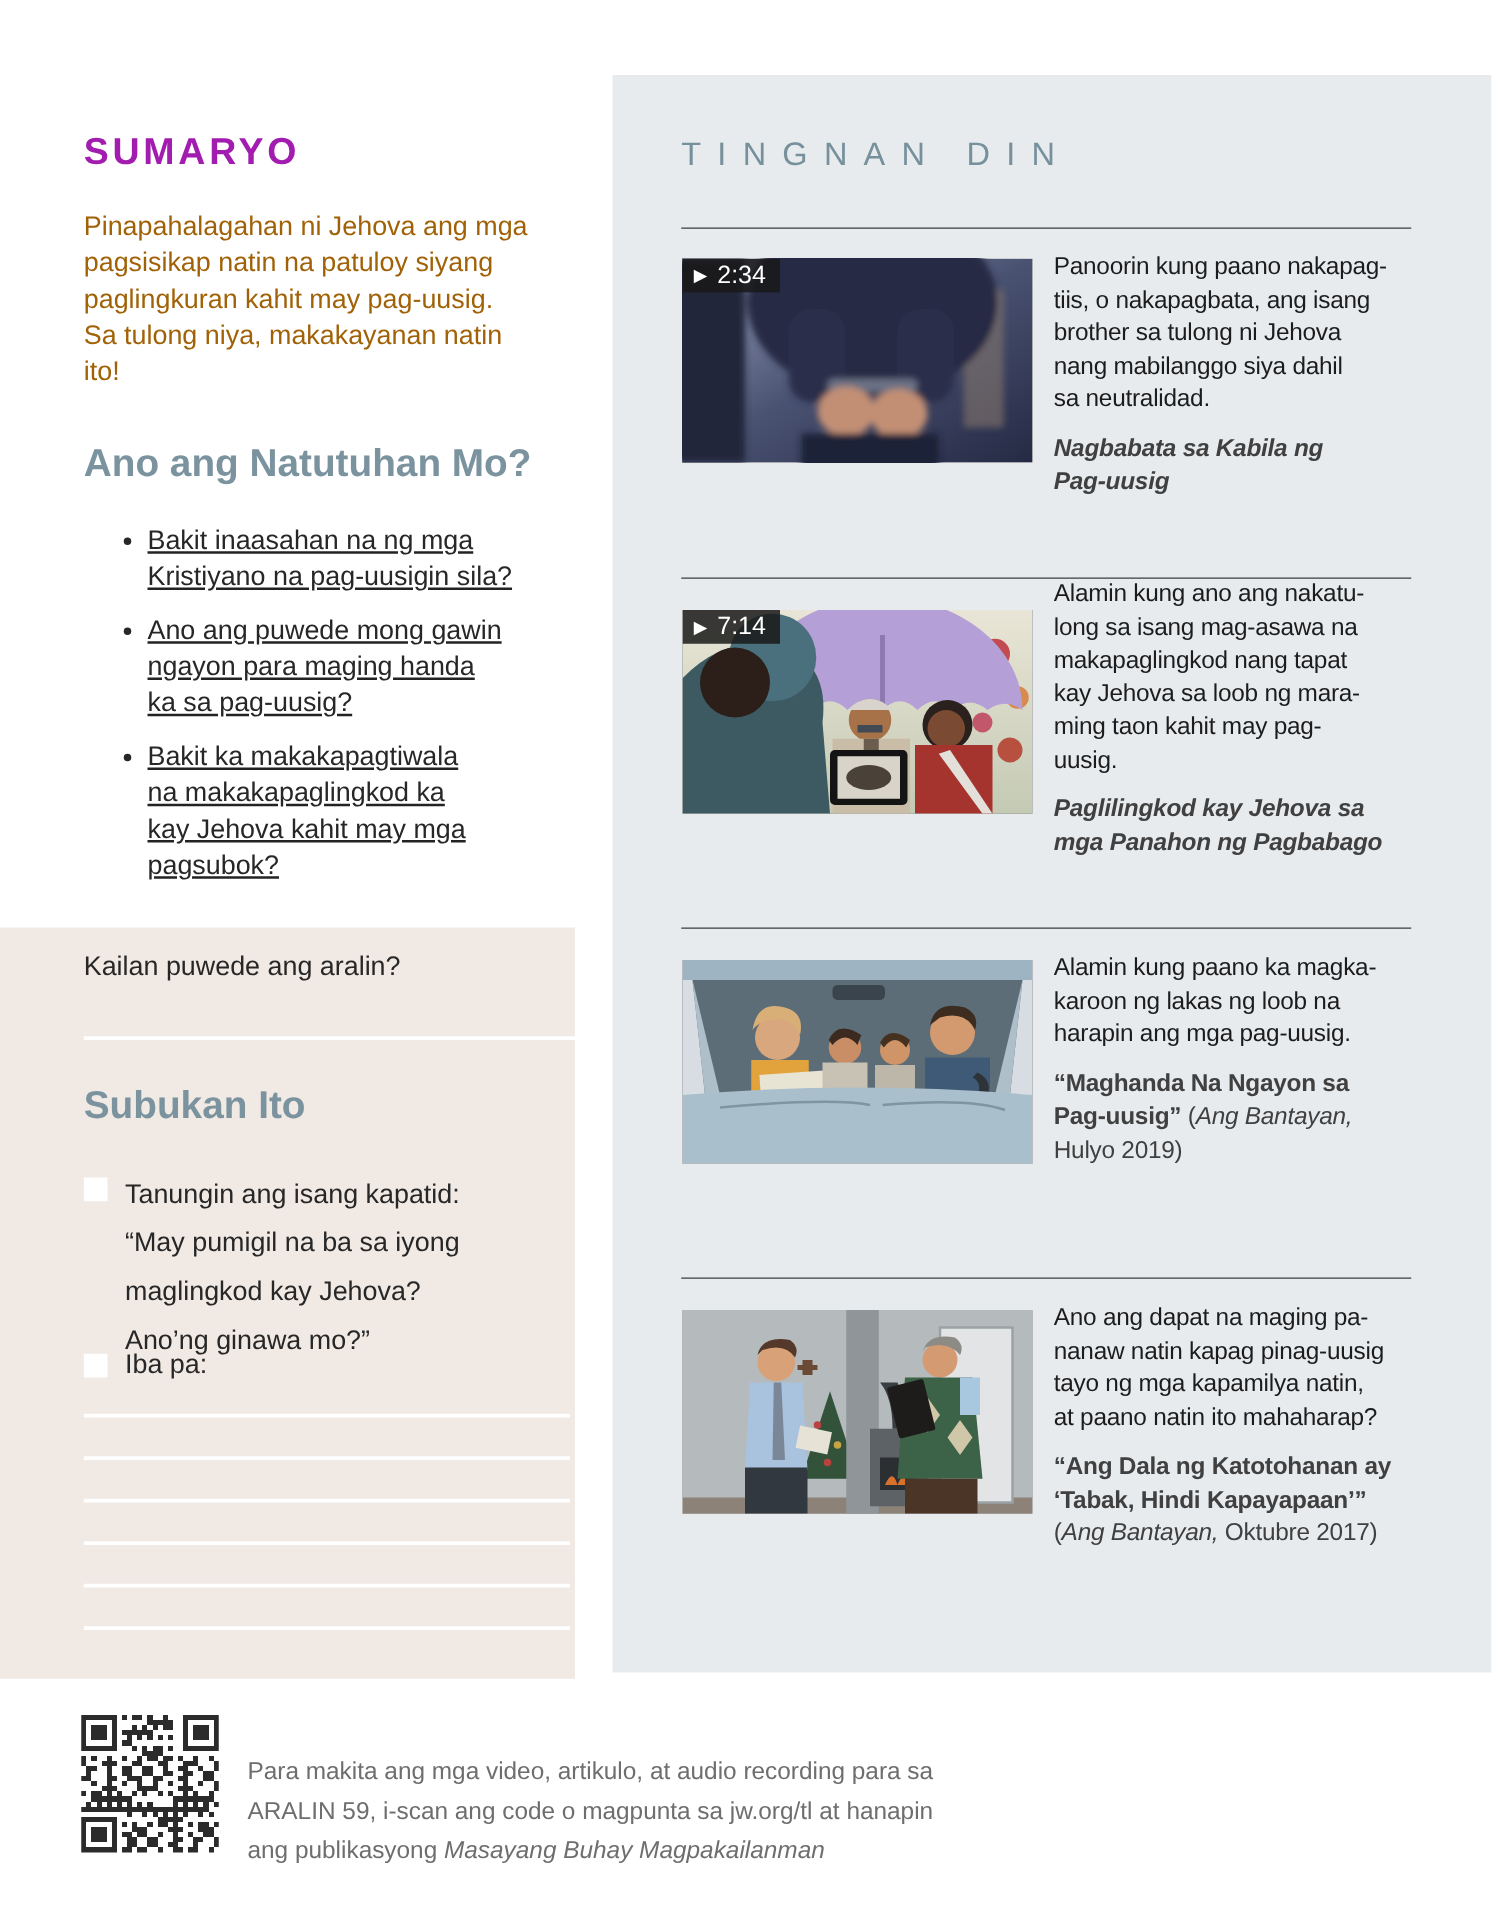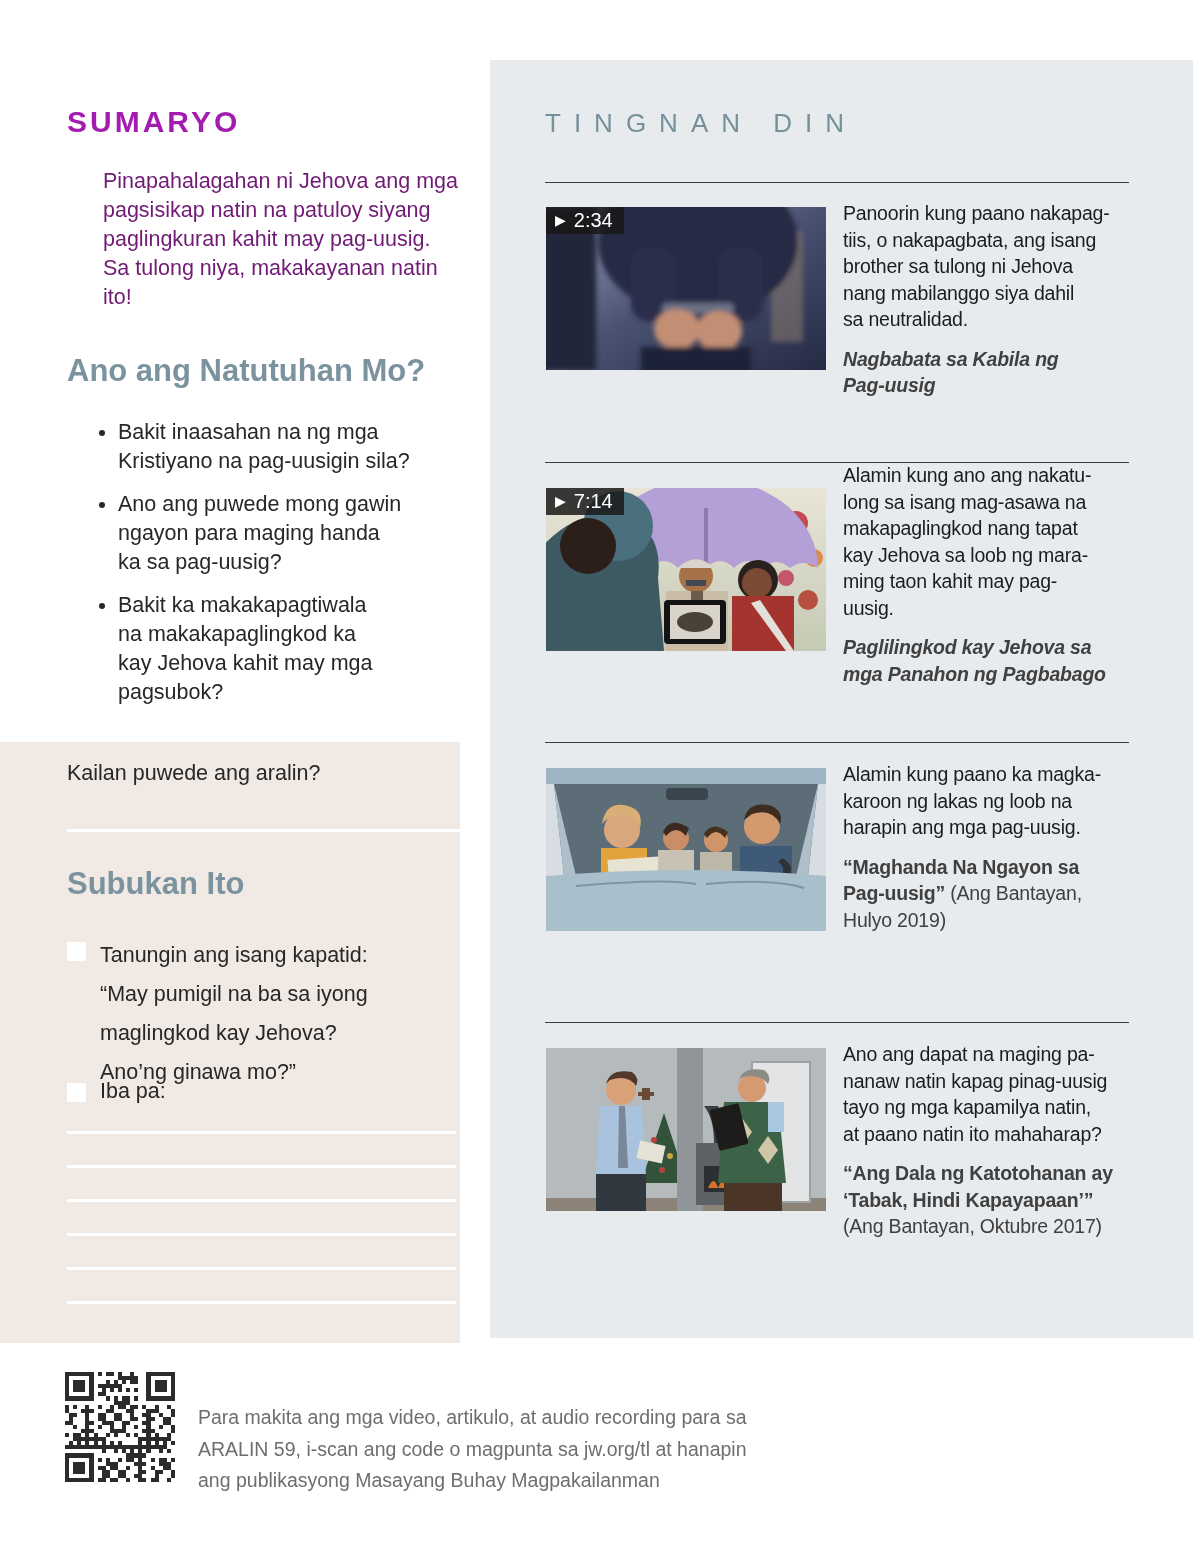--- a/index.html
+++ b/index.html
@@ -9,27 +9,27 @@
     color:#232323;overflow:hidden;
   }
   .abs{position:absolute;}
   
   .summary-title{
     left:67px;top:105px;font-size:30px;font-weight:bold;letter-spacing:3px;
     color:#a21caf;
   }
   .summary-text{
     left:67px;top:167px;width:410px;font-size:21.5px;line-height:29px;
-    white-space:pre-line;color:#701a75;margin-left:36px;
+    white-space:pre-line;color:#a16207;
   }
   .questions-title{
     left:67px;top:353px;font-size:31px;font-weight:600;color:#7b939f;
   }
   ul.questions{
-    left:92px;top:418px;width:360px;margin:0;padding:0 0 0 26px;list-style:disc outside;
+    left:92px;top:418px;width:360px;margin:0;padding:0 0 0 26px;list-style:disc outside;text-decoration:underline;
   }
   ul.questions li{margin:0 0 14px 0;font-size:21.5px;line-height:29px;color:#272727;}
   ul.questions li span{white-space:pre-line;}
   
   .notes-panel{left:0;top:742px;width:460px;height:601px;background:#f0e9e4;}
   .finished-question{left:67px;top:761px;font-size:21.5px;color:#272727;}
   .notes-divider{left:67px;top:829px;width:393px;height:3px;background:#ffffff;}
   .try-title{left:67px;top:866px;font-size:31px;font-weight:600;color:#7b939f;}
   .chk{width:19px;height:19px;background:#ffffff;}
   .chk1{left:67px;top:942px;}
@@ -61,21 +61,21 @@
   .ipara{
     margin:0;font-size:19.5px;line-height:26.5px;color:#1c1c1c;
     letter-spacing:-0.2px;white-space:pre-line;
   }
   .ititle{
     margin:13px 0 0 0;font-size:19.5px;line-height:26.5px;color:#404040;
     letter-spacing:-0.2px;white-space:pre-line;
   }
   .t-bi{font-weight:bold;font-style:italic;}
   .t-b{font-weight:bold;}
-  .t-i{}
+  .t-i{font-style:italic;}
   
   .qr{left:65px;top:1372px;width:110px;height:110px;}
   .qr svg{display:block;width:110px;height:110px;}
   .footer-caption{
     left:198px;top:1402px;width:620px;font-size:19.5px;line-height:31.5px;
     color:#6e6e6e;white-space:pre-line;
   }
 </style>
 </head>
 <body>

